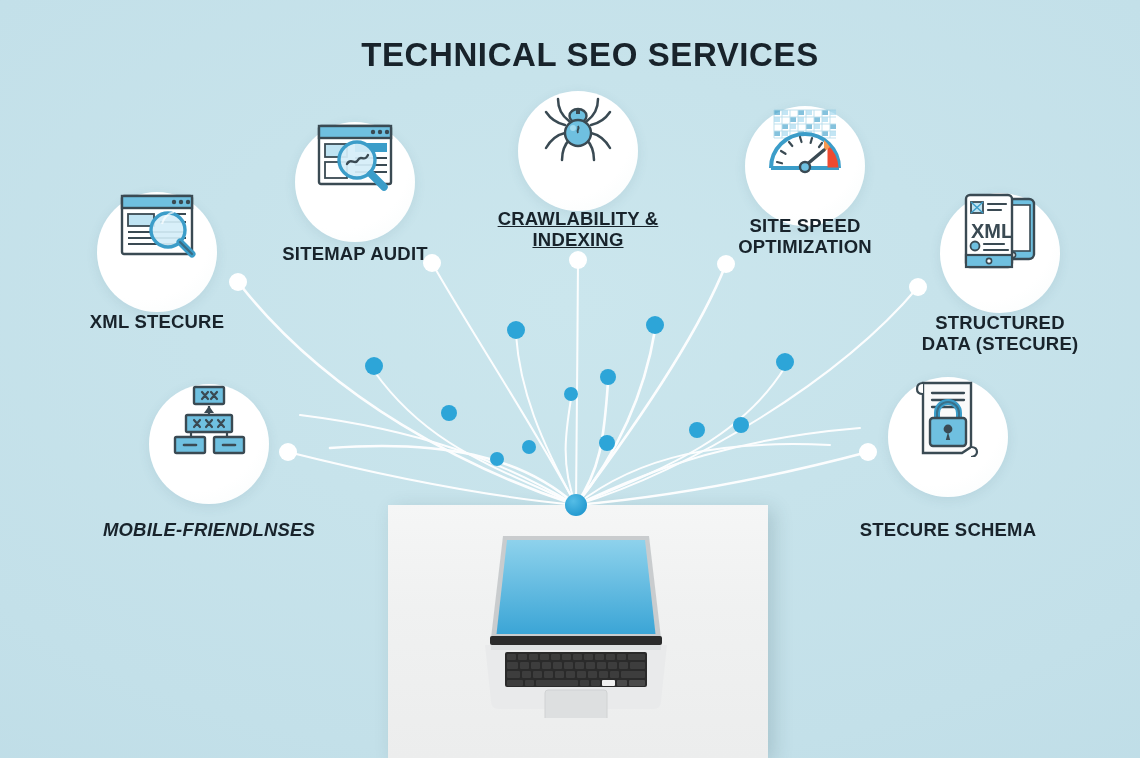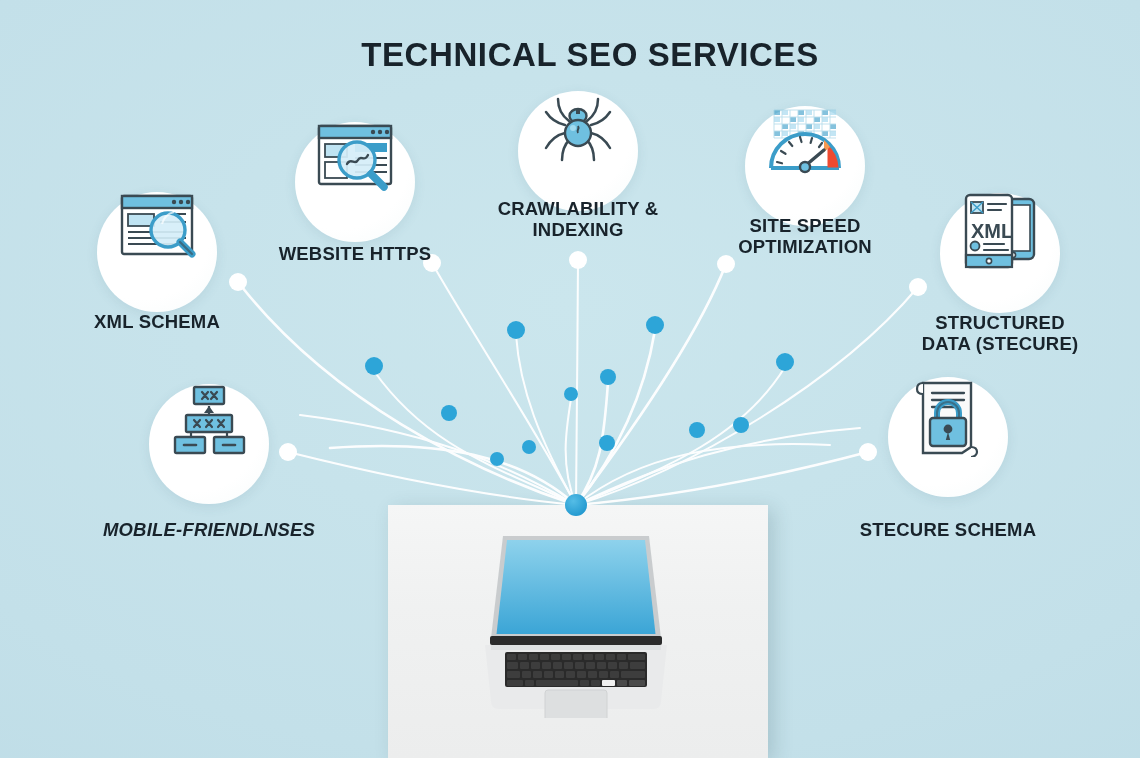--- a/index.html
+++ b/index.html
@@ -232,21 +232,21 @@
         <g stroke="#3a4a53" stroke-width="2.2">
                 <path d="M10 40h58M10 46h58M10 52h58M42 22h26M42 30h26"></path>
               </g>
         <circle cx="50" cy="38" r="17" fill="#d5eef9" fill-opacity="0.92" stroke="#3b9dc9" stroke-width="3.4"></circle>
         <path d="M56 20a17 17 0 0 0-12 12" fill="none" stroke="#fff" stroke-width="2" opacity=".7"></path>
         <path d="M62 50l12 12" stroke="#3b9dc9" stroke-width="7" stroke-linecap="round"></path>
         <path d="M62 50l12 12" stroke="#3a4a53" stroke-width="2.2" stroke-linecap="round" fill="none" opacity=".6"></path>
       </svg>
           </span>
         </div>
-        <div class="nlabel" style="left: 57px; top: 311px; width: 200px;">XML SCHEMA</div>
+        <div class="nlabel" style="left: 57px; top: 311px; width: 200px;">XML STECURE</div>
       </div>
       <div class="node">
         <div class="bubble" style="left: 295px; top: 122px; width: 120px; height: 120px;">
           <span>
             <svg width="80" height="74" viewBox="0 0 80 74">
         <rect x="4" y="4" width="72" height="58" rx="2" fill="#fff" stroke="#3a4a53" stroke-width="2.4"></rect>
         <rect x="4" y="4" width="72" height="12" fill="#6fc0e0" stroke="#3a4a53" stroke-width="2.4"></rect>
         <circle cx="58" cy="10" r="2.2" fill="#3a4a53"></circle>
               <circle cx="65" cy="10" r="2.2" fill="#3a4a53"></circle>
               <circle cx="72" cy="10" r="2.2" fill="#3a4a53"></circle>
@@ -255,21 +255,21 @@
         <rect x="40" y="21" width="32" height="9" fill="#3b9dc9"></rect>
         <g stroke="#3a4a53" stroke-width="2.2">
                 <path d="M40 36h32M40 43h32M40 50h32"></path>
               </g>
         <circle cx="42" cy="38" r="18" fill="#d5eef9" fill-opacity="0.93" stroke="#3b9dc9" stroke-width="3.4"></circle>
         <path d="M32 42c4-7 8 2 11-4s6 3 10-5" fill="none" stroke="#3a4a53" stroke-width="2.4" stroke-linecap="round"></path>
         <path d="M56 52l13 13" stroke="#3b9dc9" stroke-width="7.5" stroke-linecap="round"></path>
       </svg>
           </span>
         </div>
-        <div class="nlabel" style="left: 255px; top: 243px; width: 200px;">WEBSITE HTTPS</div>
+        <div class="nlabel" style="left: 255px; top: 243px; width: 200px;">SITEMAP AUDIT</div>
       </div>
       <div class="node">
         <div class="bubble" style="left: 518px; top: 91px; width: 120px; height: 120px;">
           <span>
             <svg width="74" height="74" viewBox="0 0 74 74">
         <g fill="none" stroke="#3a4a53" stroke-width="2.5" stroke-linecap="round">
           <path d="M28 30C20 24 17 16 17 8"></path>
                 <path d="M24 34C15 32 9 27 5 21"></path>
           <path d="M24 42C15 44 9 50 5 57"></path>
                 <path d="M29 48C23 54 21 62 21 69"></path>
@@ -279,21 +279,21 @@
                 <path d="M45 48C51 54 53 62 53 69"></path>
         </g>
         <ellipse cx="37" cy="25" rx="8.5" ry="7" fill="#6fc0e0" stroke="#3a4a53" stroke-width="2.4"></ellipse>
         <rect x="35" y="19" width="4" height="4" fill="#3a4a53"></rect>
         <circle cx="37" cy="42" r="13" fill="#6fc0e0" stroke="#3a4a53" stroke-width="2.4"></circle>
         <path d="M37 35c2 3-2 4 0 7" stroke="#3a4a53" stroke-width="2" fill="none"></path>
         <circle cx="32" cy="37" r="3" fill="#aee0f2" opacity=".8"></circle>
       </svg>
           </span>
         </div>
-        <div class="nlabel" style="left: 468px; top: 198px; width: 220px;">CRAWLABILITY &amp;
+        <div class="nlabel" style="left: 468px; top: 208px; width: 220px; text-decoration: underline;">CRAWLABILITY &amp;
 INDEXING</div>
       </div>
       <div class="node">
         <div class="bubble" style="left: 745px; top: 106px; width: 120px; height: 120px;">
           <span>
             <svg width="82" height="74" viewBox="0 0 82 74">
         <g opacity="0.62">
           <rect x="10" y="4" width="62" height="26" fill="none"></rect>
           <rect x="10" y="4" width="6" height="5" fill="#3b9dc9"></rect>
                 <rect x="10" y="11" width="6" height="5" fill="#9ed6ee"></rect>

